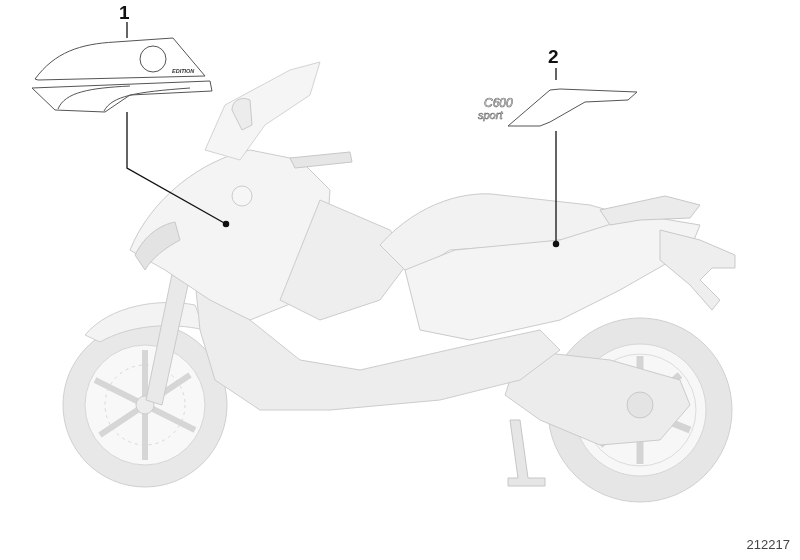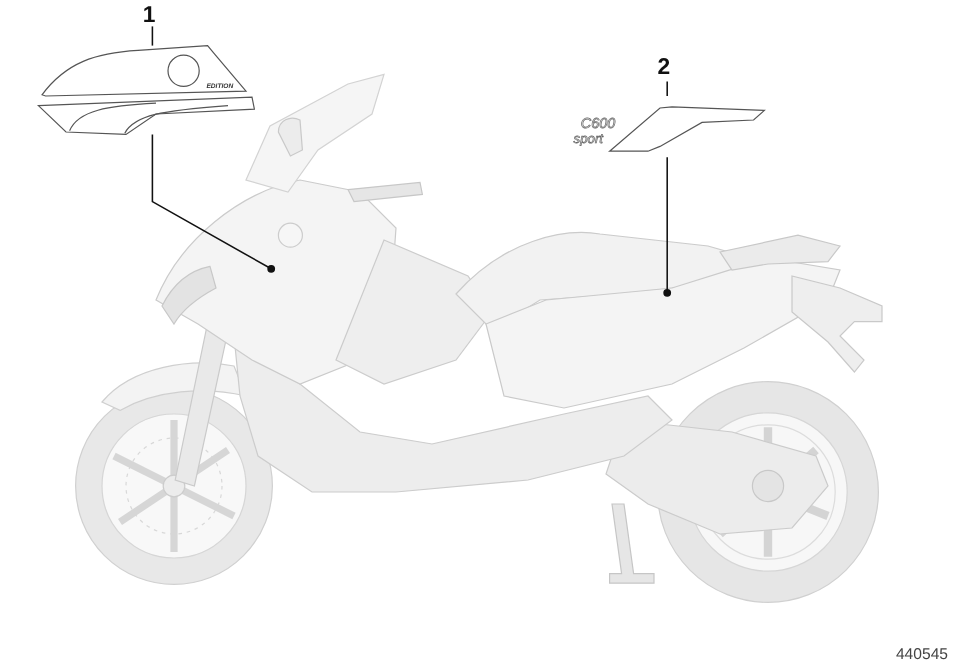--- a/index.html
+++ b/index.html
@@ -106,13 +106,13 @@
     <circle cx="226" cy="224" r="2.6" fill="#111111"></circle>
 
     <line x1="556" y1="68" x2="556" y2="80"></line>
     <line x1="556" y1="131" x2="556" y2="244"></line>
     <circle cx="556" cy="244" r="2.6" fill="#111111"></circle>
   </g>
 </svg>
 
 <div class="callout-num" style="left:119px; top:2px;">1</div>
 <div class="callout-num" style="left:548px; top:46px;">2</div>
-<div class="drawing-id">440545</div>
+<div class="drawing-id">212217</div>
 
 </body></html>

